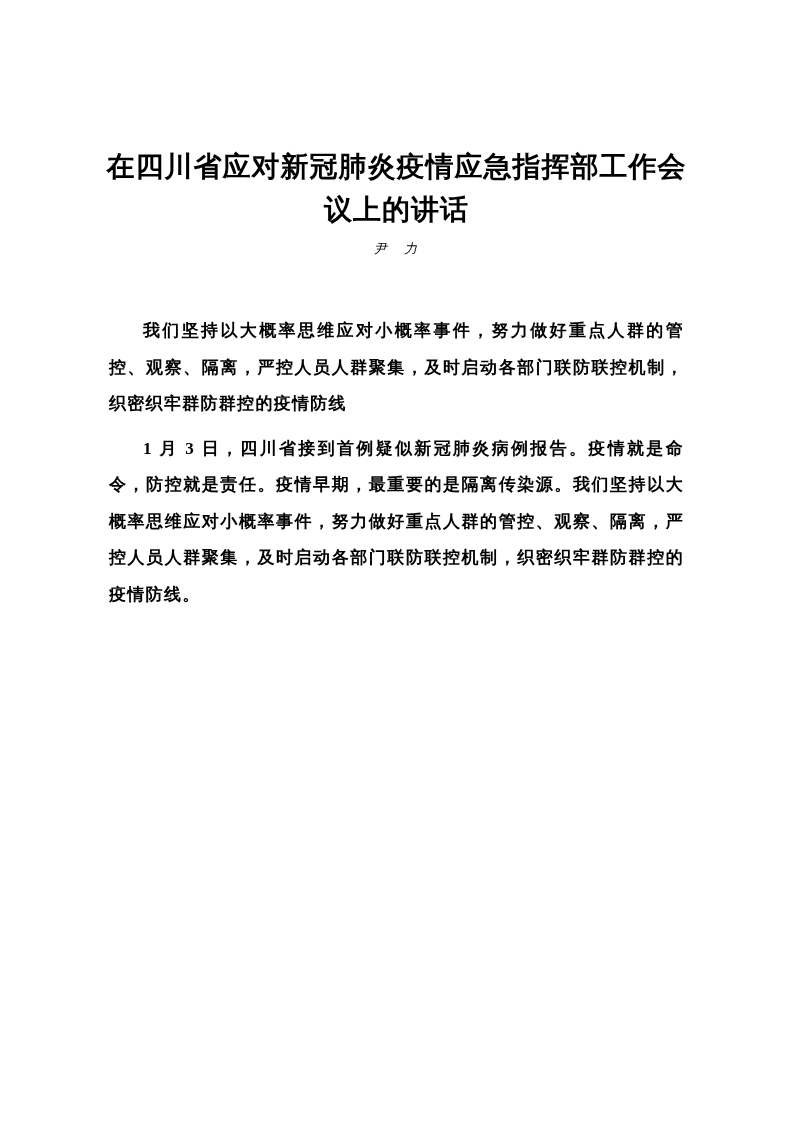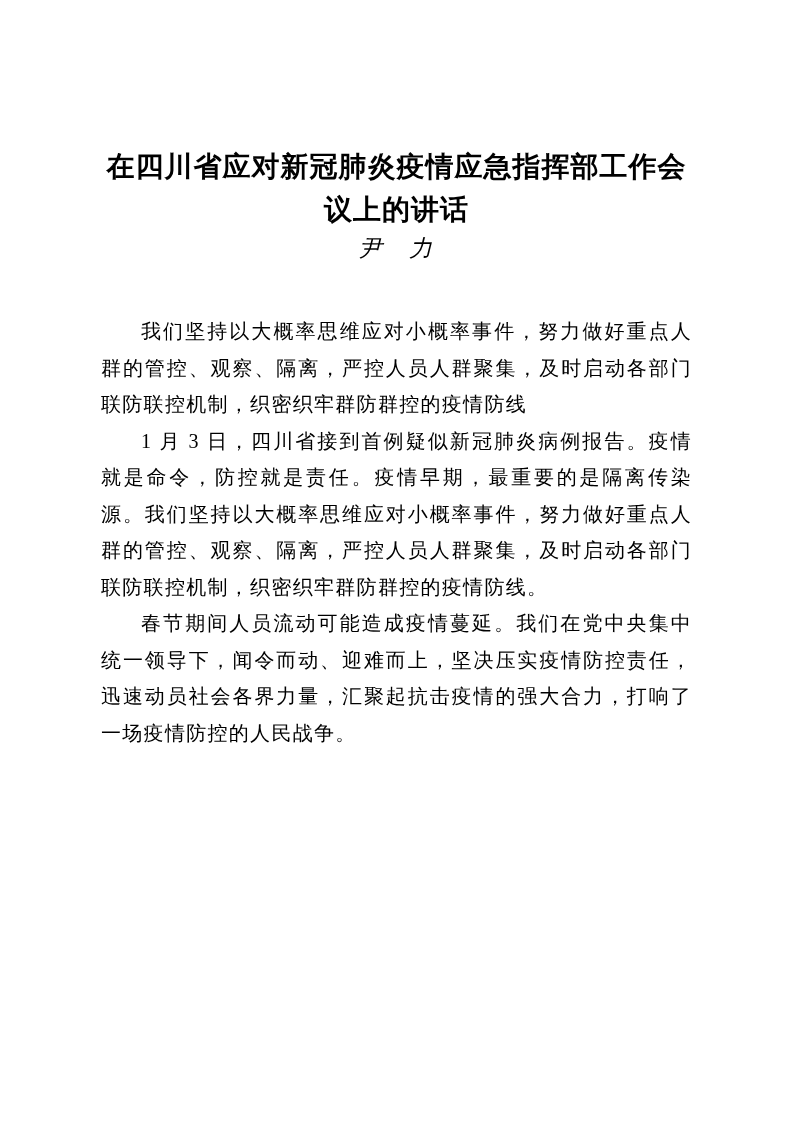--- a/index.html
+++ b/index.html
@@ -22,46 +22,46 @@
     margin: 0;
     font-size: 28px;
     line-height: 43px;
     font-weight: 700;
     text-align: center;
     letter-spacing: 1px;
     font-family: "Liberation Serif", serif;
   }
   .doc-author {
     margin: 4px 0 0 0;
-    font-size: 23px;
+    font-size: 13px;
     line-height: 28px;
     text-align: center;
     font-style: italic;
     letter-spacing: 2px;
   }
   .doc-body {
     margin-top: 50px;
   }
   .doc-body p {
-    margin: 0;
-    font-size: 20px;
+    margin: 8px;
+    font-size: 17px;
     line-height: 36.5px;
     text-align: justify;
     text-justify: inter-character;
     letter-spacing: 1.3px;
     text-indent: 2em;
     word-break: break-all;
+    font-weight: bold;
   }
 </style>
 </head>
 <body>
 
 <div class="page">
   <h1 class="doc-title">在四川省应对新冠肺炎疫情应急指挥部工作会议上的讲话</h1>
 
   <div class="doc-author">尹　力</div>
 
   <div class="doc-body">
     <p>我们坚持以大概率思维应对小概率事件，努力做好重点人群的管控、观察、隔离，严控人员人群聚集，及时启动各部门联防联控机制，织密织牢群防群控的疫情防线</p>
     <p>1 月 3 日，四川省接到首例疑似新冠肺炎病例报告。疫情就是命令，防控就是责任。疫情早期，最重要的是隔离传染源。我们坚持以大概率思维应对小概率事件，努力做好重点人群的管控、观察、隔离，严控人员人群聚集，及时启动各部门联防联控机制，织密织牢群防群控的疫情防线。</p>
-    <p>春节期间人员流动可能造成疫情蔓延。我们在党中央集中统一领导下，闻令而动、迎难而上，坚决压实疫情防控责任，迅速动员社会各界力量，汇聚起抗击疫情的强大合力，打响了一场疫情防控的人民战争。</p>
   </div>
 </div>
 
 </body></html>

